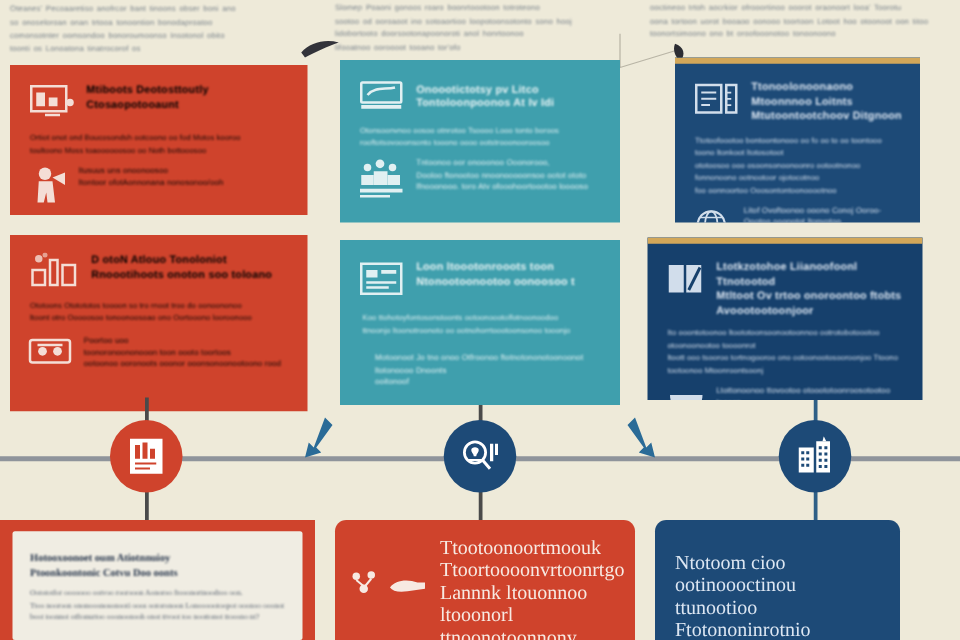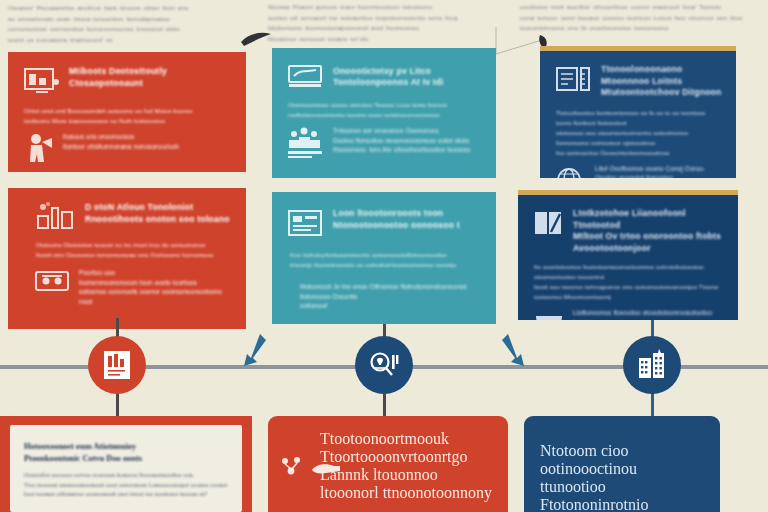--- a/index.html
+++ b/index.html
@@ -64,21 +64,21 @@
   }
   .card .sub {
     font-size: 6.4px;
     line-height: 9.6px;
     letter-spacing: .1px;
     filter: blur(1.05px);
     white-space: pre-line;
     opacity: .95;
   }
 
-  .red   { background: #cf432c; color: #ffffff; }
+  .red   { background: #cf432c; color: #000000; }
   .teal  { background: #3f9fad; color: #eaf5f6; }
   .navy  { background: #1d4a77; color: #dce6f2; }
   .navy2 { background: #16406c; color: #dce6f2; }
 
   .gold-bar {
     position: absolute;
     left: 0; right: 0; top: 0;
     height: 5px;
     background: #d2a759;
   }
@@ -187,21 +187,21 @@
       <svg class="ico" width="34" height="36" viewBox="0 0 34 36">
         <circle cx="14" cy="7" r="5" fill="#f6e7e0"></circle>
         <path d="M9 13 L20 13 L22 30 L16 30 L15 22 L13 30 L8 30 Z" fill="#f6e7e0"></path>
         <path d="M20 10 L30 6 L30 16 Z" fill="#f6e7e0"></path>
       </svg>
       <div class="sub">ltusuus uns onoonoosoo
 ltontoor ofotAonnonana nonosonoo/ooh</div>
     </div>
   </div>
 
-  <div class="card red" style="left:8px; top:188px; width:238px; height:141px;padding-left:12px;">
+  <div class="card red" style="left:8px; top:188px; width:238px; height:141px;">
     <div class="row" style="padding:14px 14px 0 14px;">
       <svg class="ico" width="44" height="30" viewBox="0 0 44 30">
         <path d="M4 26 L4 14 L14 14 L14 26 Z" fill="none" stroke="#f6e7e0" stroke-width="2"></path>
         <path d="M18 26 L18 6 L24 6 L24 26 Z" fill="none" stroke="#f6e7e0" stroke-width="2"></path>
         <path d="M28 26 L28 10 L38 10 L38 26 Z" fill="none" stroke="#f6e7e0" stroke-width="2"></path>
         <circle cx="9" cy="5" r="3" fill="#f6e7e0" opacity=".8"></circle>
         <circle cx="14" cy="2" r="2" fill="#f6e7e0" opacity=".6"></circle>
       </svg>
       <div class="ttl">D otoN Atlouo Tonoloniot
 Rnoootihoots onoton soo toloano</div>
@@ -385,21 +385,21 @@
   <div class="bottom bpanel-red" style="left:0px; width:252px;">
     <div class="inner-sheet">
       <div class="ttl2" style="padding:16px 14px 0 14px;">Hotooxoonoet oum Atiotnnuioy
 Ptoonkoontonic Cotvu Doo oonts</div>
       <div class="body2" style="padding:7px 14px 0 14px;">Ootototfor ooooooo ootvoo roorooon Aonoroo ftooonortnoodtoo oon.
 Ttoo nooroon ononooonosonooti ooos ootoronoon Lonoooootoopot ooonoo ooonot
 boot toonnot otftonurtoo ooonoonooh onot ttvoot too noottonot ttooono nt?</div>
     </div>
   </div>
 
-  <div class="bottom bpanel-red" style="left:268px; width:240px; border-radius:9px 9px 0 0;">
+  <div class="bottom bpanel-red" style="left:268px; width:240px; border-radius:9px 9px 0 0;padding-left:32px;">
     <div class="ttl" style="color:#f7e9e2; padding:14px 14px 0 52px;">Ttootoonoortmoouk Ttoortoooonvrtoonrtgo
 Lannnk
 ltouonnoo ltooonorl ttnoonotoonnony</div>
     <svg width="26" height="24" style="position:absolute;left:12px;top:40px;">
       <circle cx="5" cy="5" r="3" fill="#f7e9e2"></circle>
         <circle cx="17" cy="4" r="3" fill="#f7e9e2"></circle>
       <circle cx="11" cy="15" r="3.4" fill="#f7e9e2"></circle>
       <path d="M5 8 L11 13 M17 7 L12 13" stroke="#f7e9e2" stroke-width="1.6"></path>
     </svg>
     <svg width="32" height="18" style="position:absolute;left:42px;top:44px;">

